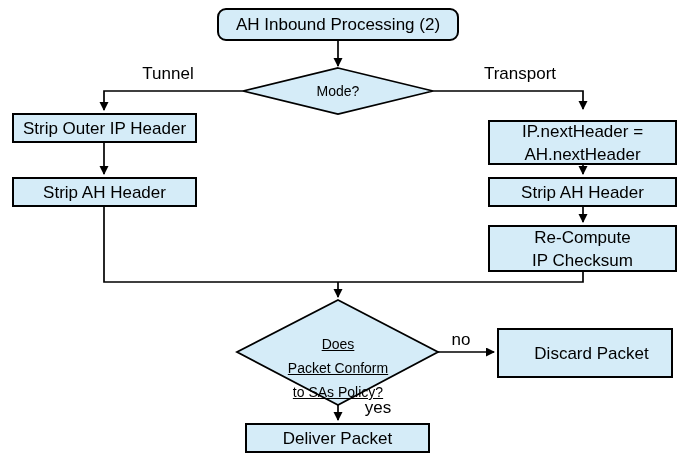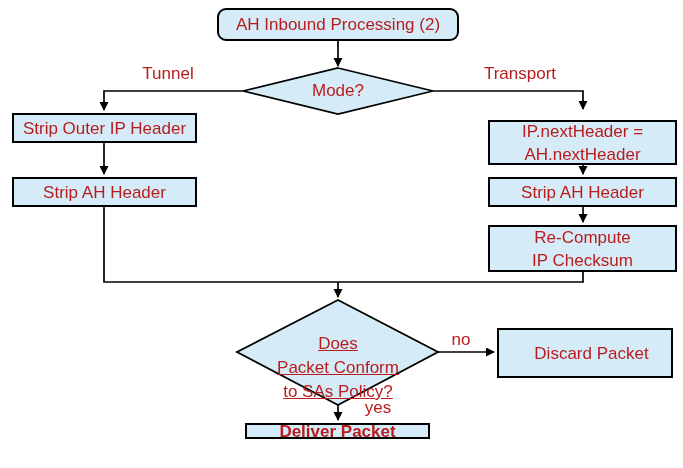--- a/index.html
+++ b/index.html
@@ -3,21 +3,21 @@
 <meta charset="utf-8">
 <style>
   html, body { margin: 0; padding: 0; }
   body { background: #ffffff; }
   .canvas {
     position: relative;
     width: 683px;
     height: 468px;
     background: var(--bg, #ffffff);
     font-family: "Liberation Sans", sans-serif;
-    color: #b91c1c;
+    color: #000000;
     overflow: hidden;
     border-radius: 11px;
   }
   .edges {
     position: absolute;
     left: 0; top: 0;
     width: 683px; height: 468px;
     z-index: 0;
   }
   .edges path.line {
@@ -44,41 +44,41 @@
     white-space: pre-line;
     z-index: 1;
   }
   .rounded { border-radius: 9px; }
   .dlabel {
     position: absolute;
     display: flex;
     align-items: center;
     justify-content: center;
     text-align: center;
-    font-size: 17px;
+    font-size: 14px;
     line-height: 24px;
     white-space: pre-line;
     z-index: 2;
   }
   .elabel {
     position: absolute;
     font-size: 17px;
     line-height: 20px;
     text-align: center;
     z-index: 2;
   }
   
   .n-title    { left: 217px; top: 8px;   width: 242px; height: 33px; }
   .n-stripip  { left: 12px;  top: 113px; width: 185px; height: 30px; }
   .n-stripah1 { left: 12px;  top: 177px; width: 185px; height: 30px; }
   .n-ipnext   { left: 488px; top: 120px; width: 189px; height: 45px; }
   .n-stripah2 { left: 488px; top: 177px; width: 189px; height: 30px; }
   .n-recomp   { left: 488px; top: 225px; width: 189px; height: 47px; }
   .n-discard  { left: 497px; top: 328px; width: 176px; height: 50px; padding-left: 13px; }
-  .n-deliver  { left: 245px; top: 423px; width: 185px; height: 16px; font-weight: bold; }
+  .n-deliver  { left: 245px; top: 423px; width: 185px; height: 30px; }
   .l-mode     { left: 258px; top: 80px;  width: 160px; height: 22px; }
   .l-policy   { left: 238px; top: 332px; width: 200px; height: 72px; text-decoration: underline; }
   .l-tunnel   { left: 128px; top: 64px;  width: 80px; }
   .l-transport{ left: 480px; top: 64px;  width: 80px; }
   .l-no       { left: 446px; top: 330px; width: 30px; }
   .l-yes      { left: 363px; top: 398px; width: 30px; }
 </style>
 </head>
 <body>
 

